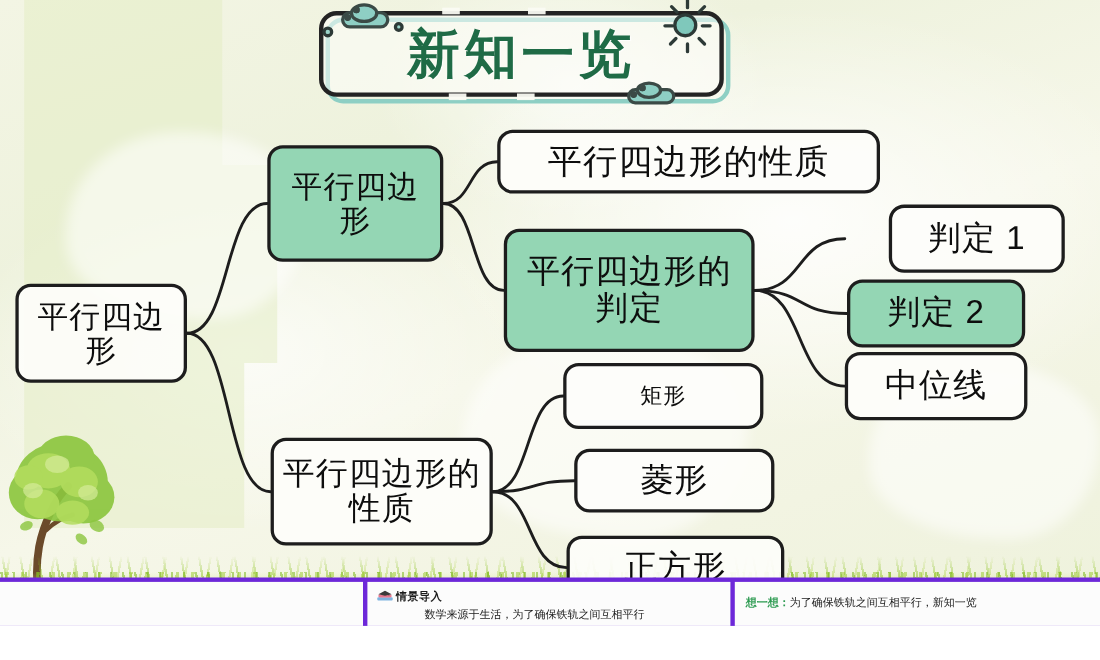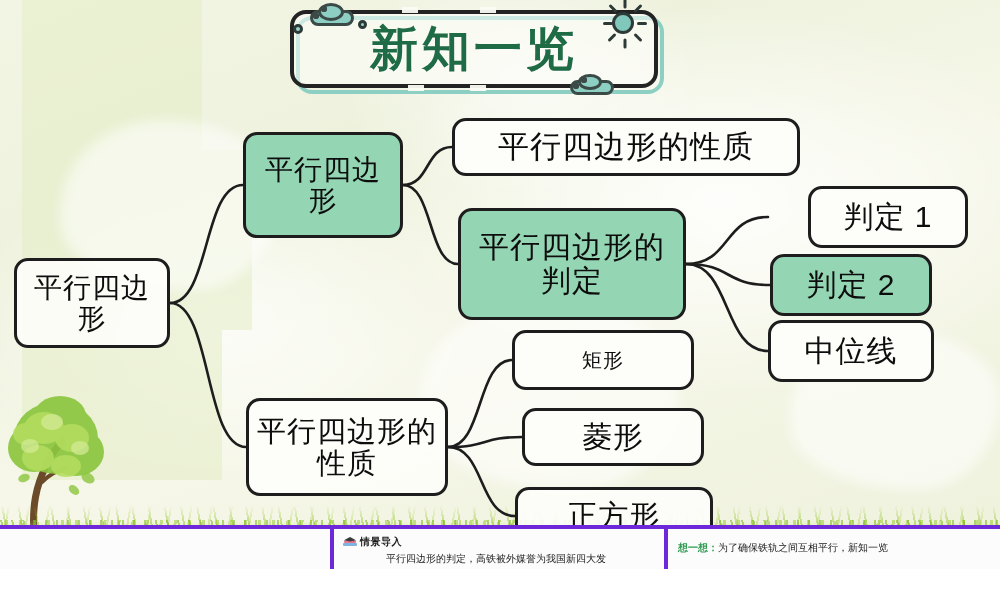--- a/index.html
+++ b/index.html
@@ -273,21 +273,21 @@
   <div class="note-panel" style="left:0px; width:330px;"></div>
 
   <div class="note-panel" style="left:334px; width:330px; padding:6px 8px 0 26px;">
     <svg class="book-icon" viewBox="0 0 16 12">
       <rect x="1" y="7" width="14" height="3" rx="1" fill="#7fb3e0"></rect>
       <rect x="2" y="4.5" width="12" height="2.6" rx="1" fill="#e8778f"></rect>
       <path d="M2 4.3 L8 1 L14 4.3 L8 5.6 Z" fill="#3a3a3a"></path>
       <path d="M11 3.4 L11.6 5.6" stroke="#3a3a3a" stroke-width=".6" fill="none"></path>
     </svg>
     <div class="note-head">情景导入</div>
-    <div class="note-body" style="padding-left:26px; padding-top:3px;">平行四边形的判定，高铁被外媒誉为我国新四大发</div>
+    <div class="note-body" style="padding-left:26px; padding-top:3px;">数学来源于生活，为了确保铁轨之间互相平行</div>
   </div>
 
   <div class="note-panel" style="left:668px; width:332px; padding:12px 6px 0 10px;">
     <div class="note-body">
       <span class="think-label">想一想：</span><span>为了确保铁轨之间互相平行，新知一览</span>
     </div>
   </div>
 </div>
 
 </body></html>

